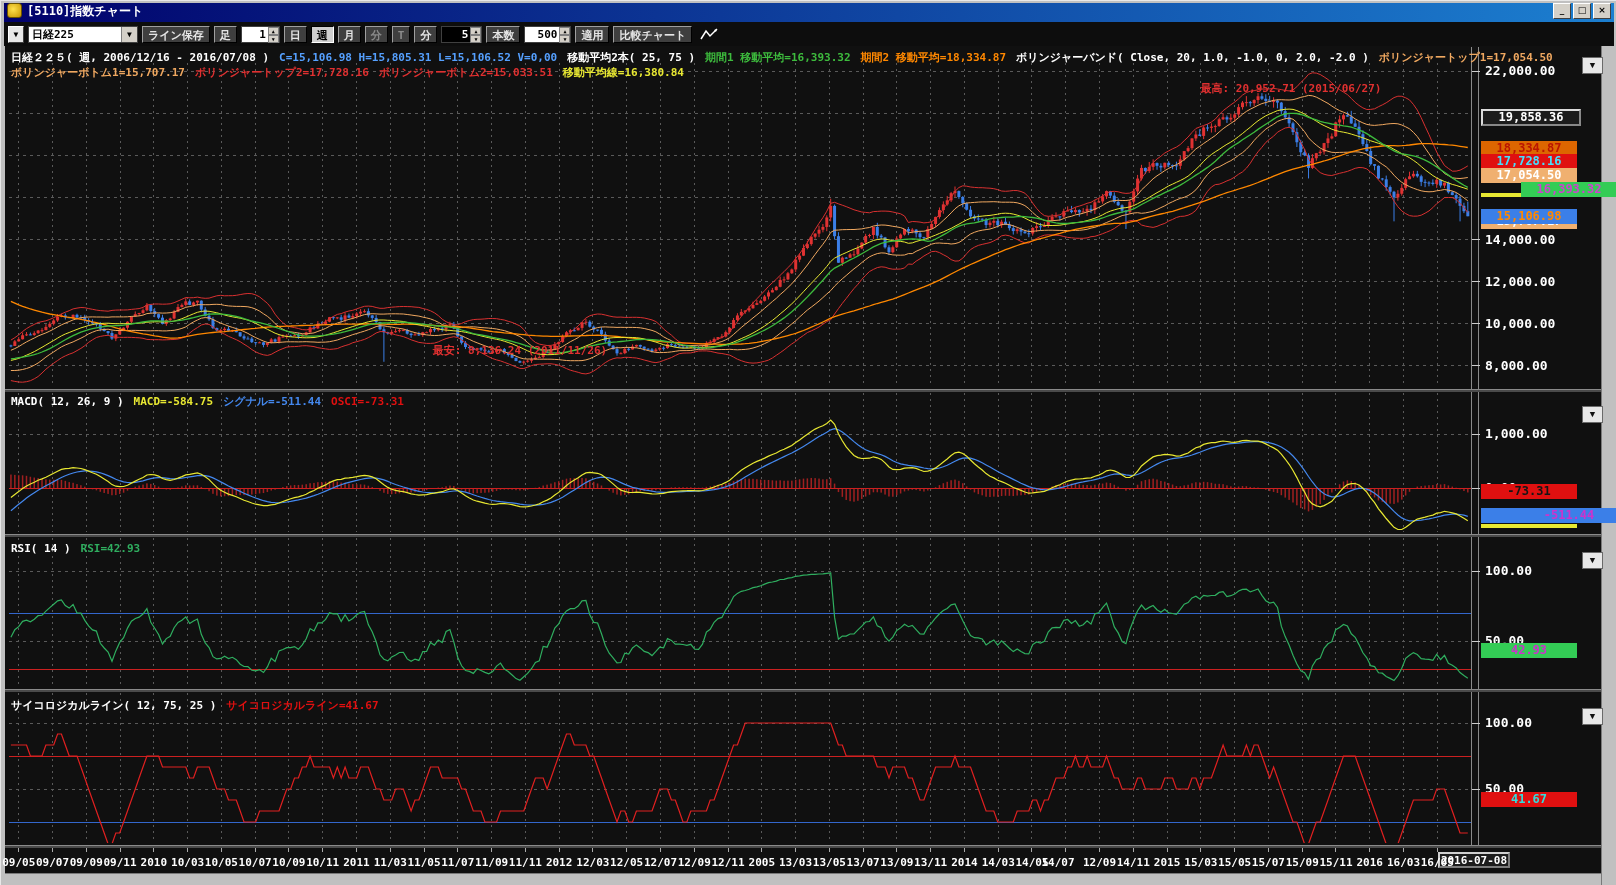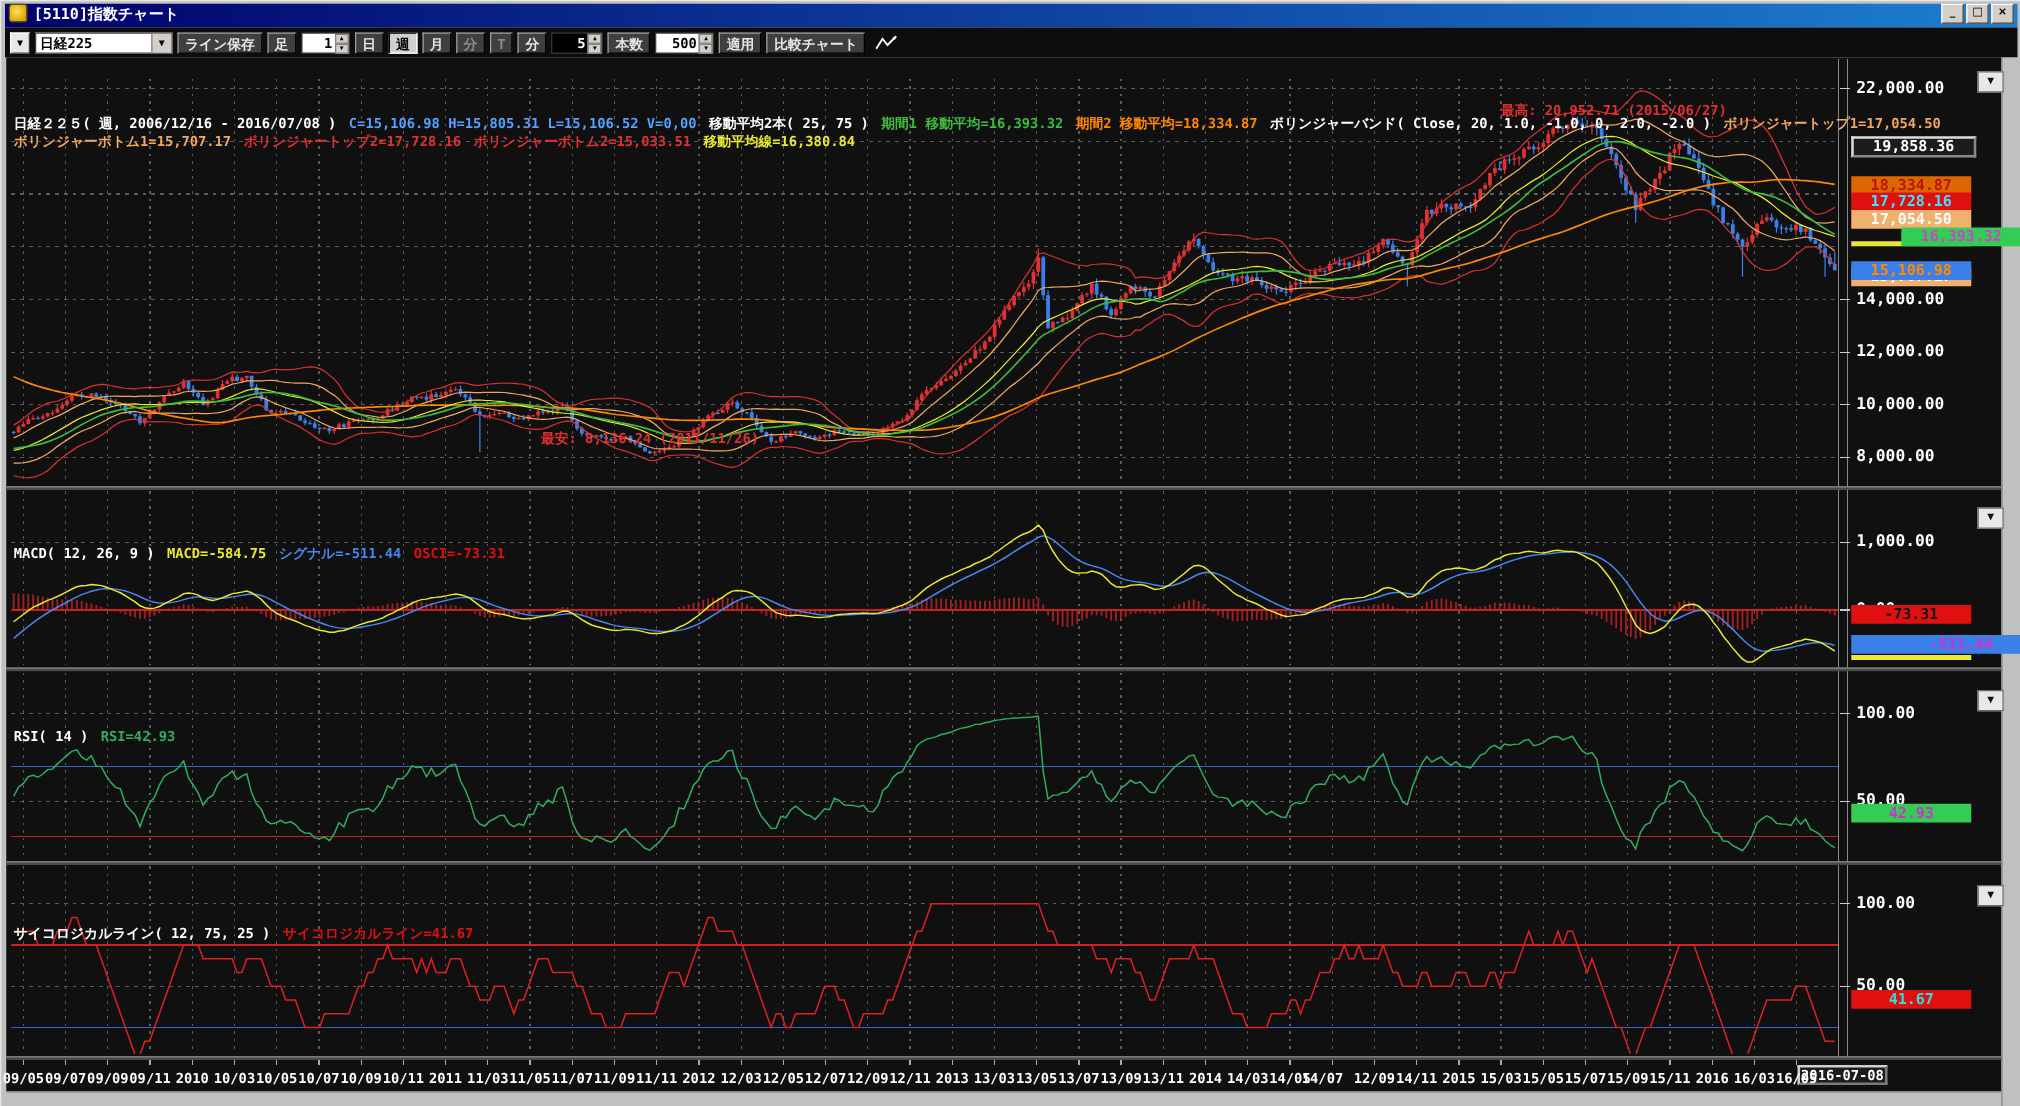--- a/index.html
+++ b/index.html
@@ -36,21 +36,21 @@
   .spinfield .v{background:#fff;color:#000;font-size:11px;line-height:15px;text-align:right;padding:0 2px;}
   .spinfield.darkv .v{background:#000;color:#fff;}
   .spin{width:11px;display:flex;flex-direction:column;}
   .spin div{flex:1;background:#d4d0c8;border:1px solid #808080;color:#000;font-size:5px;line-height:6px;text-align:center;}
   
   .client{position:absolute;left:4px;top:45px;width:1596px;height:827px;background:#101010;}
   .edge-right{position:absolute;left:1600px;top:45px;width:16px;height:840px;background:#c0c0c0;border-left:1px solid #7a7a7a;}
   .edge-bottom{position:absolute;left:4px;top:872px;width:1596px;height:13px;background:#c0c0c0;border-top:1px solid #7a7a7a;}
   .groove{position:absolute;left:4px;width:1596px;height:2px;background:#4a4a4a;border-top:1px solid #8a8a8a;}
   svg.chartsvg{position:absolute;left:0;top:0;pointer-events:none;}
-  .hdr{position:absolute;font-size:11px;white-space:nowrap;margin-top:41px;}
+  .hdr{position:absolute;font-size:11px;white-space:nowrap;}
   .hdr span{margin-right:10px;}
   .ylab{position:absolute;color:#fff;font-size:13px;white-space:nowrap;}
   .plab{position:absolute;left:1480px;width:96px;height:15px;font-size:12px;text-align:center;line-height:15px;white-space:nowrap;}
   .plab.boxed{background:#1c1c1c;border:2px outset #dcdcdc;height:13px;line-height:13px;}
   .sliver{position:absolute;left:1480px;width:96px;height:4px;}
   .xlab{position:absolute;color:#fff;font-size:11px;white-space:nowrap;transform:translateX(-50%);}
   .axbtn{position:absolute;left:1581px;width:19px;height:15px;background:#e8e8e8;border:1px solid #6a6a6a;
     color:#111;font-size:9px;text-align:center;line-height:14px;}
   .anno{position:absolute;color:#e03030;font-size:11px;white-space:nowrap;transform:translateX(-50%);}
   .datebox{position:absolute;left:1437px;top:851px;width:72px;height:16px;background:#1c1c1c;
@@ -1598,21 +1598,21 @@
       <div class="xlab" style="left:423.02678px;top:855px">11/05</div>
       <div class="xlab" style="left:456.80297px;top:855px">11/07</div>
       <div class="xlab" style="left:490.57916px;top:855px">11/09</div>
       <div class="xlab" style="left:524.35535px;top:855px">11/11</div>
       <div class="xlab" style="left:558.13154px;top:855px">2012</div>
       <div class="xlab" style="left:591.90773px;top:855px">12/03</div>
       <div class="xlab" style="left:625.6839200000001px;top:855px">12/05</div>
       <div class="xlab" style="left:659.46011px;top:855px">12/07</div>
       <div class="xlab" style="left:693.2363px;top:855px">12/09</div>
       <div class="xlab" style="left:727.01249px;top:855px">12/11</div>
-      <div class="xlab" style="left:760.7886800000001px;top:855px">2013</div>
+      <div class="xlab" style="left:760.7886800000001px;top:855px">2005</div>
       <div class="xlab" style="left:794.56487px;top:855px">13/03</div>
       <div class="xlab" style="left:828.34106px;top:855px">13/05</div>
       <div class="xlab" style="left:862.11725px;top:855px">13/07</div>
       <div class="xlab" style="left:895.8934399999999px;top:855px">13/09</div>
       <div class="xlab" style="left:929.6696300000001px;top:855px">13/11</div>
       <div class="xlab" style="left:963.44582px;top:855px">2014</div>
       <div class="xlab" style="left:997.2220100000001px;top:855px">14/03</div>
       <div class="xlab" style="left:1030.9982px;top:855px">14/05</div>
       <div class="xlab" style="left:1057px;top:855px">14/07</div>
       <div class="xlab" style="left:1098.55058px;top:855px">12/09</div>

